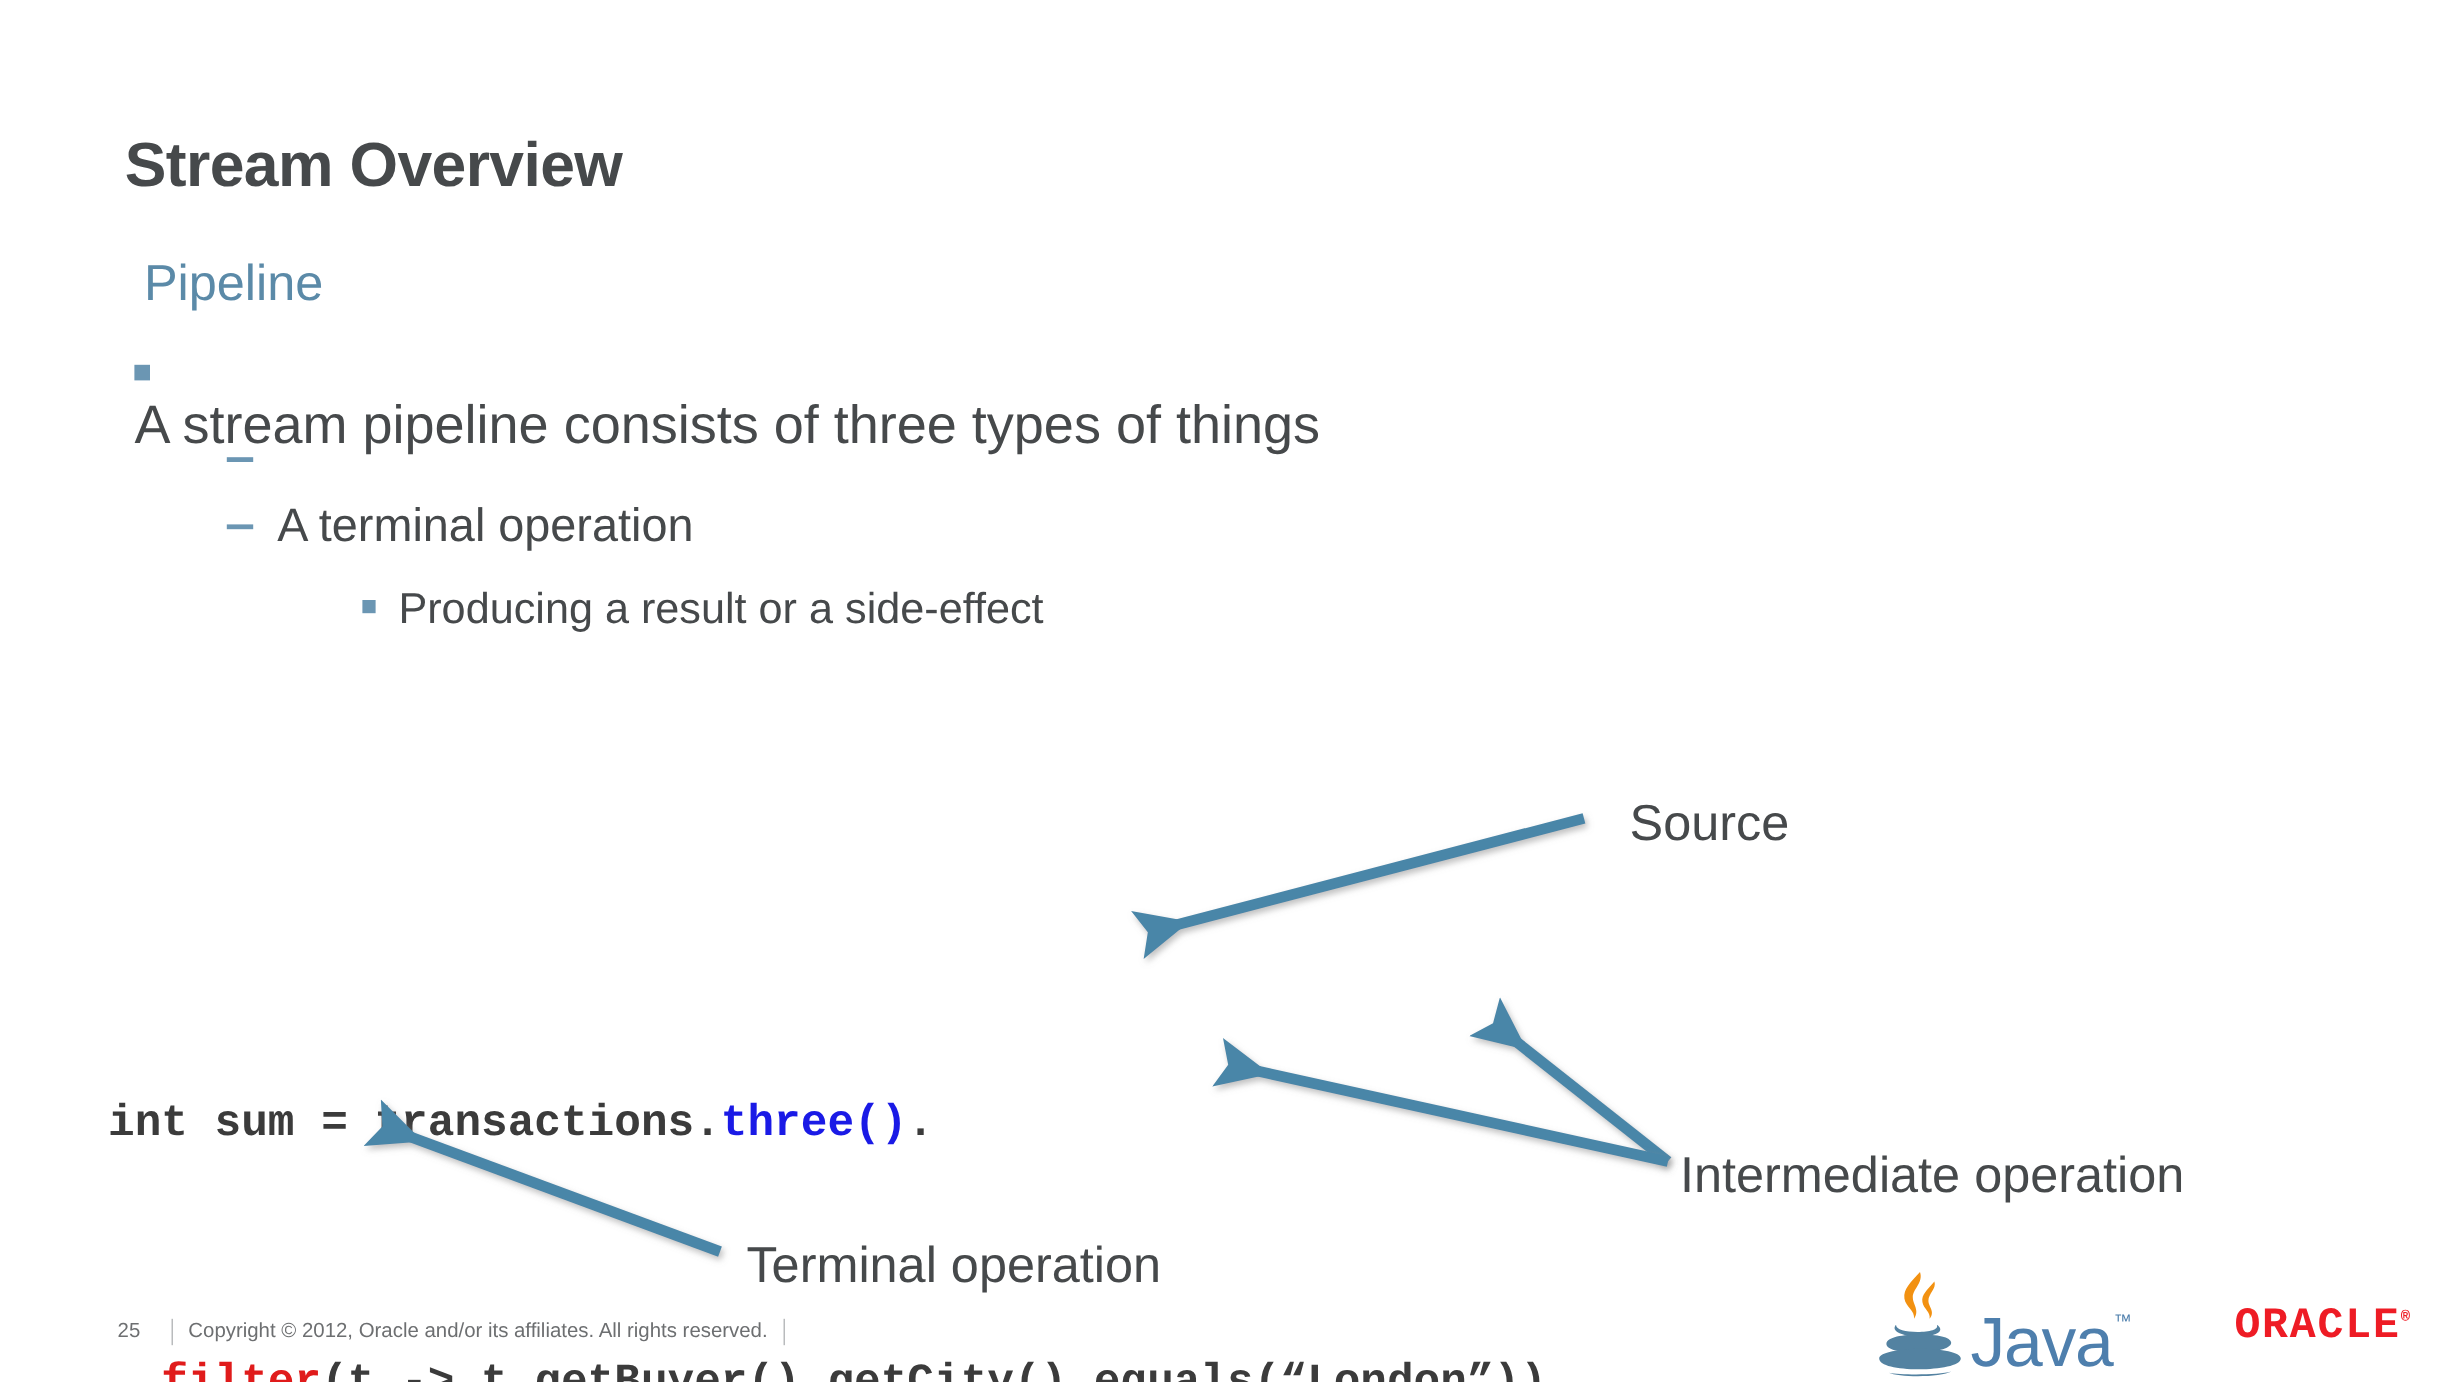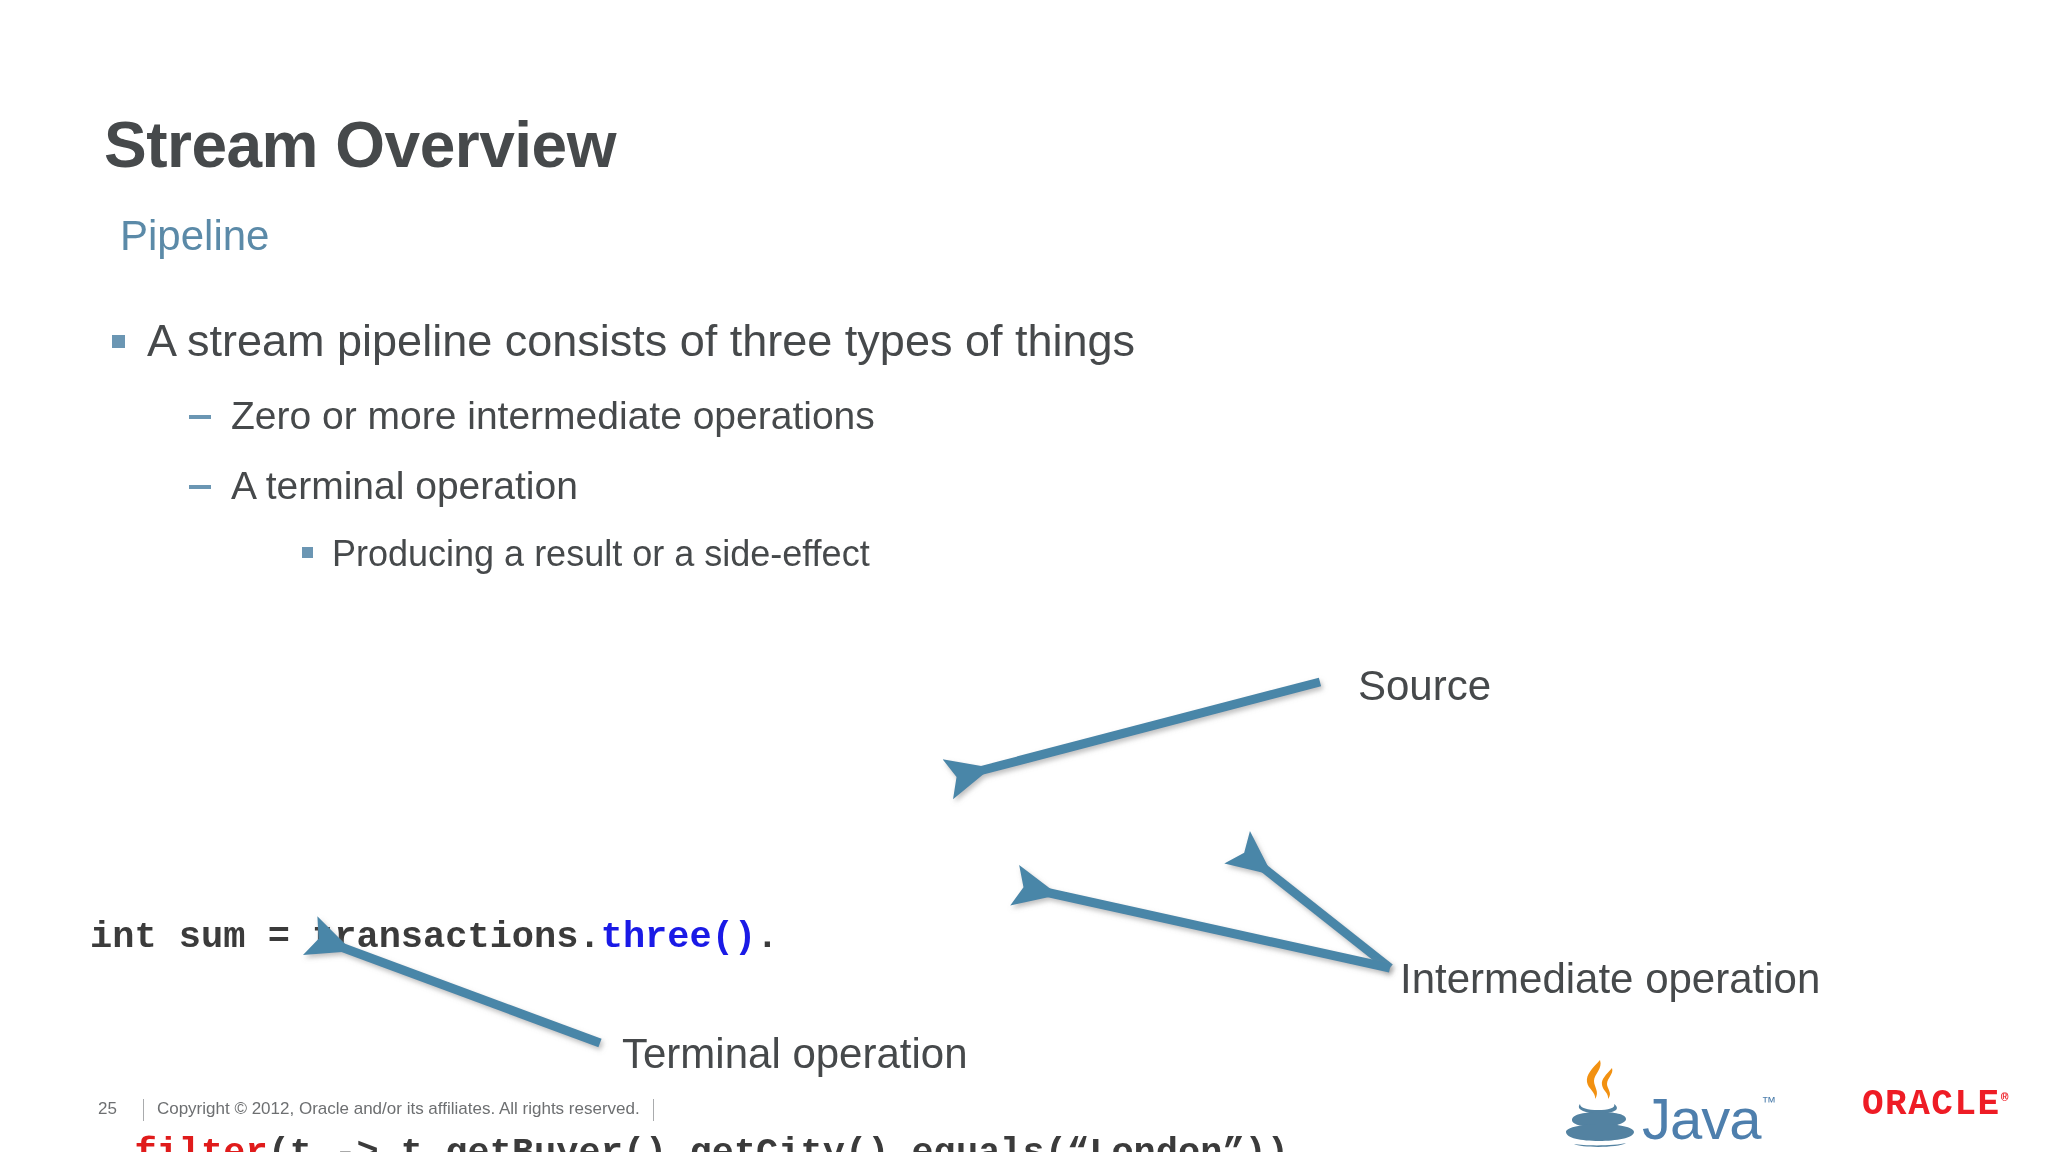--- a/index.html
+++ b/index.html
@@ -14,21 +14,21 @@
     background: #ffffff;
     overflow: hidden;
     font-family: "Liberation Sans", sans-serif;
   }
 
   
   .title {
     position: absolute;
     left: 104px;
     top: 108px;
-    font-size: 64px;
+    font-size: 52px;
     font-weight: bold;
     color: #46494b;
     letter-spacing: -0.5px;
     white-space: nowrap;
   }
   .subtitle {
     position: absolute;
     left: 104px;
     top: 212px;
     font-size: 42px;
@@ -53,21 +53,21 @@
   .b-mark {
     flex: 0 0 auto;
     display: inline-block;
   }
   .b-text {
     color: #46494b;
     flex: 0 0 auto;
   }
 
   
-  .lvl1 { margin-bottom: 20px; padding-left: 8px; }
+  .lvl1 { margin-bottom: 8px; padding-left: 8px; flex-direction: column; }
   .lvl1 .b-mark {
     width: 13px; height: 13px;
     background: #6b96b3;
     position: relative;
     top: -8px;
     margin-right: 22px;
   }
   .lvl1 .b-text { font-size: 45px; line-height: 58px; }
 
   
@@ -199,21 +199,20 @@
   <div class="bullets">
 
     <div class="b-row lvl1">
       <span class="b-mark"></span>
       <span class="b-text">A stream pipeline consists of three types of things</span>
     </div>
 
 
     <div class="b-row lvl2">
       <span class="b-mark"></span>
-      <span class="b-text">Zero or more intermediate operations</span>
     </div>
 
     <div class="b-row lvl2">
       <span class="b-mark"></span>
       <span class="b-text">A terminal operation</span>
     </div>
 
     <div class="b-row lvl3">
       <span class="b-mark"></span>
       <span class="b-text">Producing a result or a side-effect</span>

